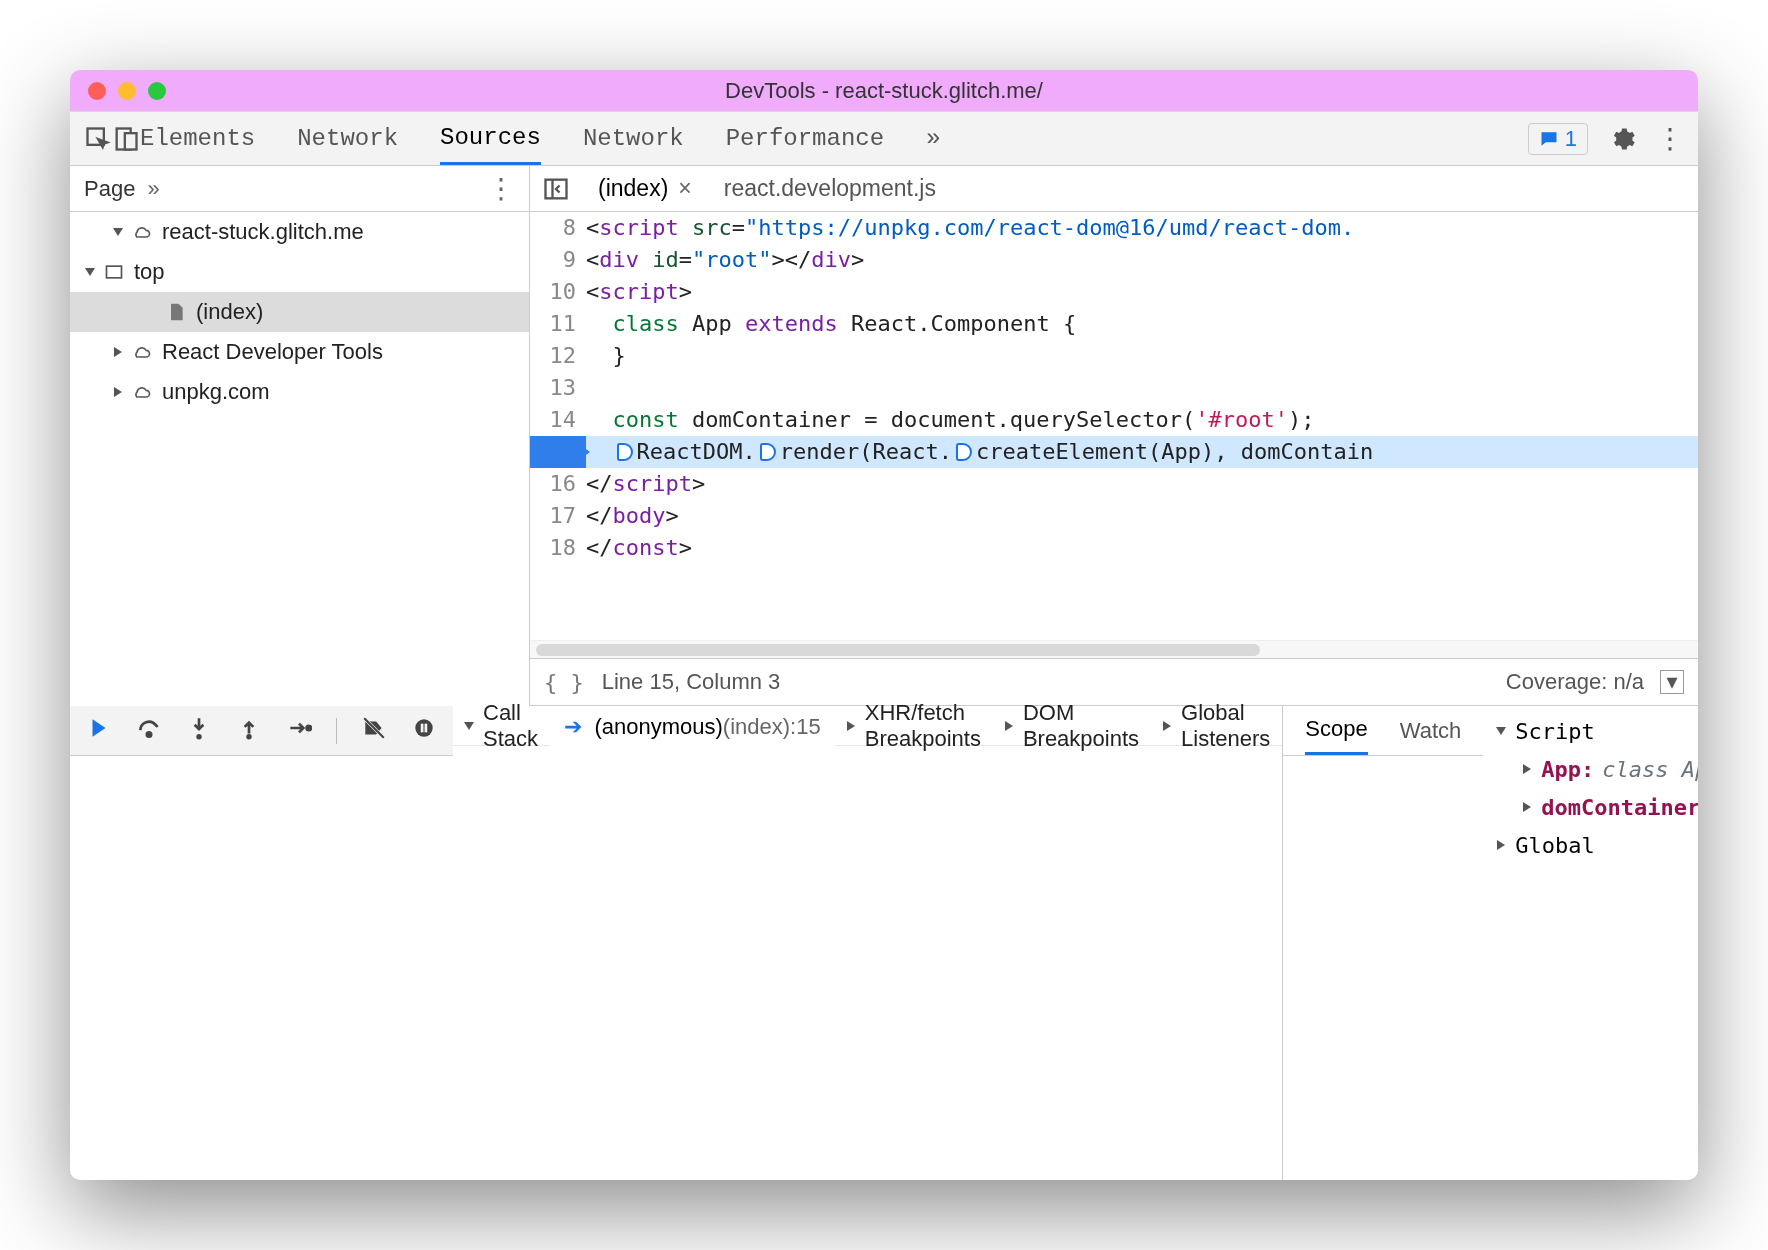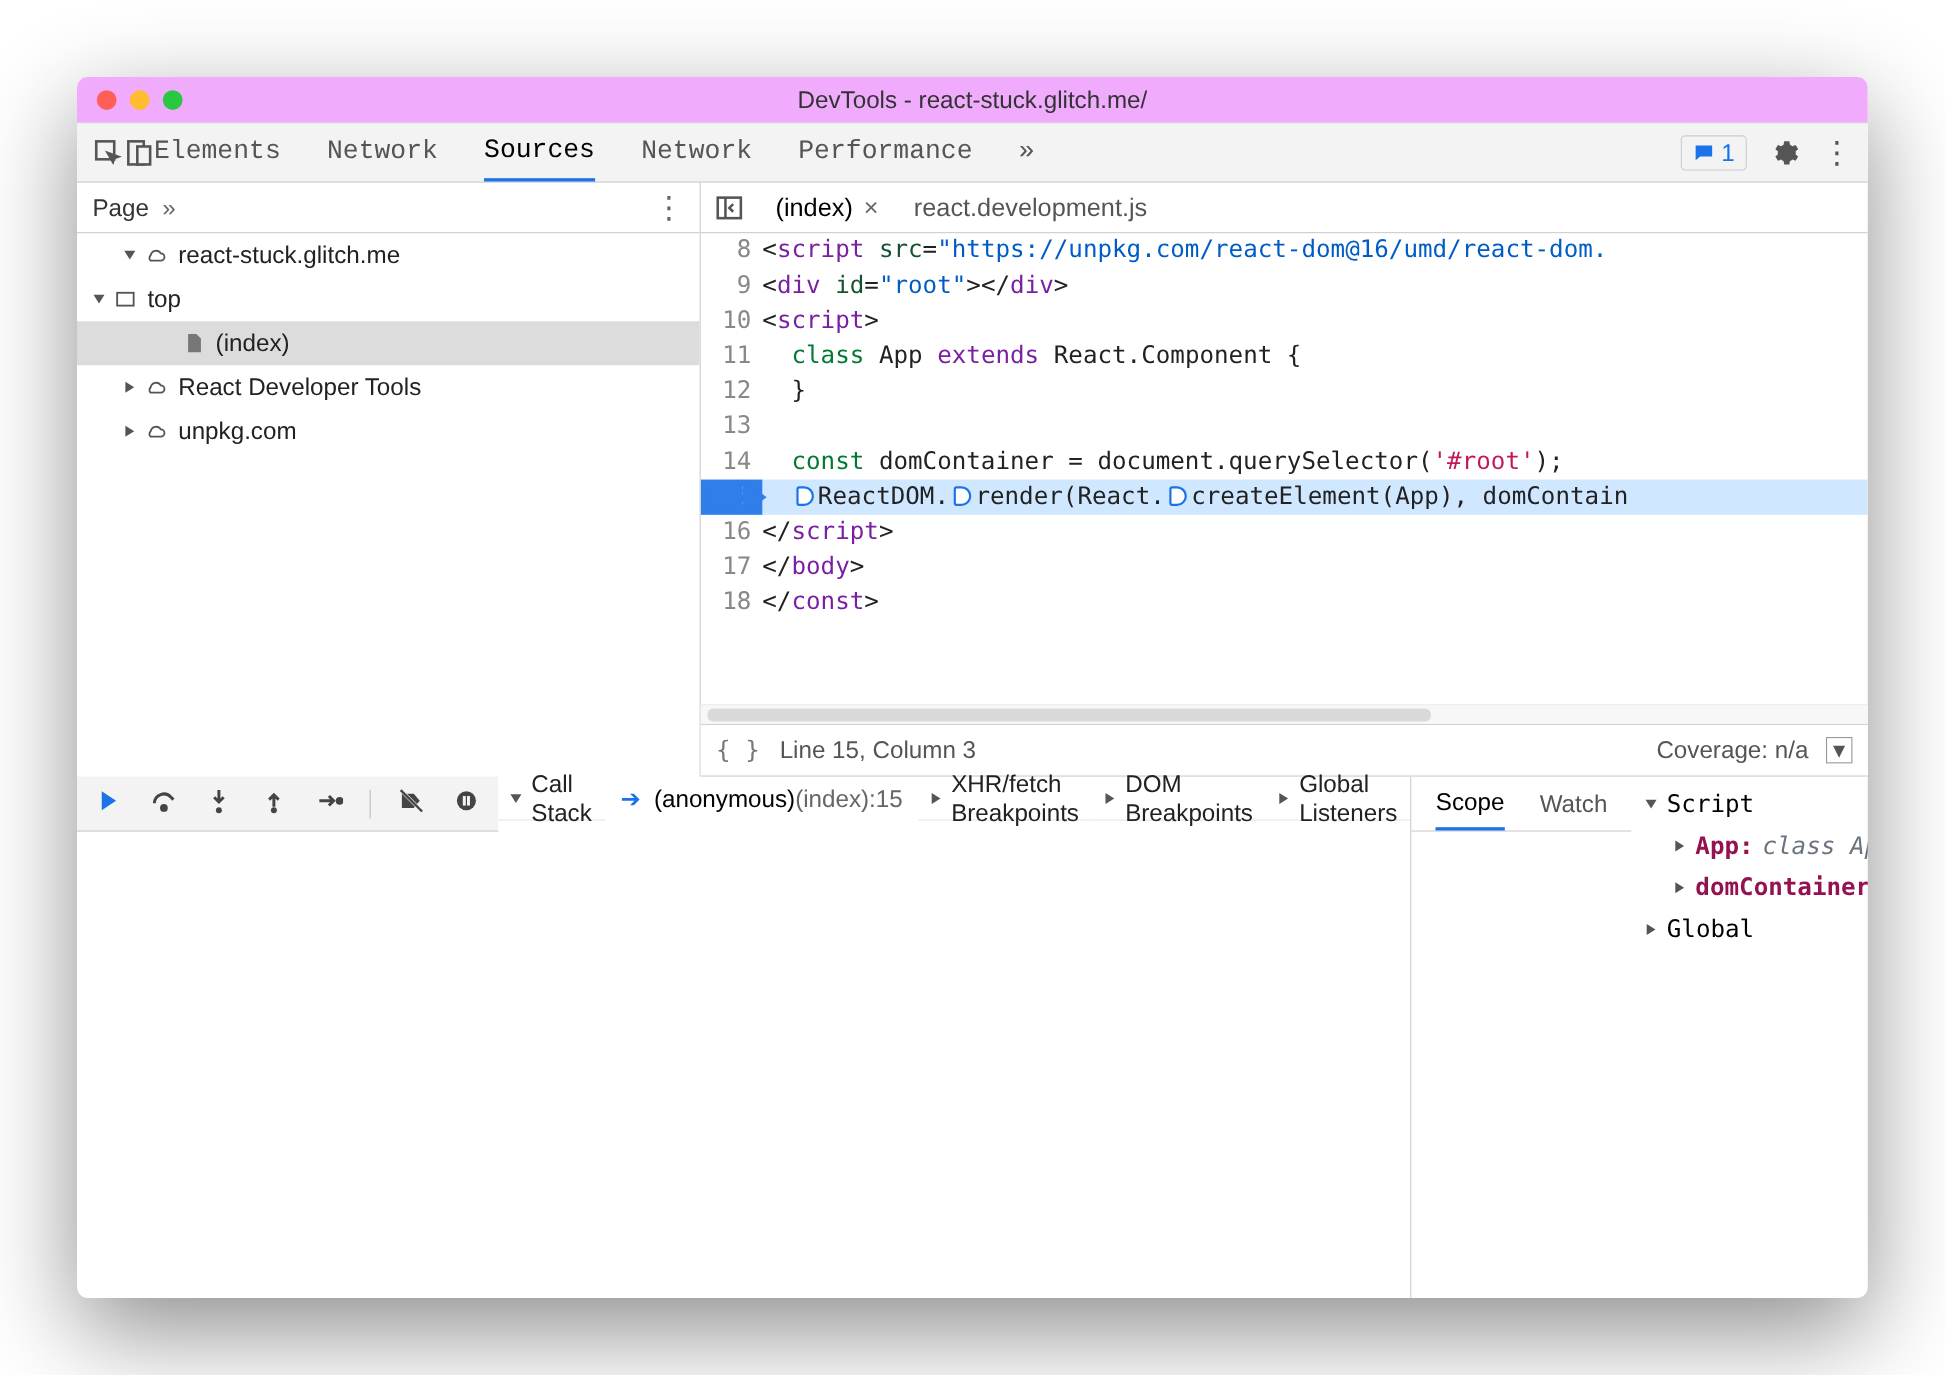--- a/index.html
+++ b/index.html
@@ -13,21 +13,21 @@
 .titletext { position:absolute; left:50%; transform:translateX(-50%); font-size:22px; color:#333; }
 .toolbar { height:54px; background:#f3f3f3; border-bottom:1px solid #ccc; display:flex; align-items:center; padding:0 14px; font-size:24px; color:#444; }
 .toolbar .tabs { display:flex; gap:42px; align-items:center; height:100%;font-family:Liberation Mono, monospace; }
 .tab { color:#555; cursor:pointer; height:100%; display:flex; align-items:center; }
 .tab.active { color:#000; border-bottom:3px solid #1a73e8; }
 .toolbar-right { margin-left:auto; display:flex; align-items:center; gap:20px; }
 .iconbtn { width:28px; height:28px; display:flex; align-items:center; justify-content:center; color:#555; cursor:pointer; }
 .badge { display:flex; align-items:center; gap:6px; border:1px solid #ccc; border-radius:4px; padding:2px 10px; color:#1a73e8; font-size:22px; }
 .main { flex:1; display:flex; flex-direction:column; }
 .row1 { display:flex; height:540px; }
-.sidebar { width:567px; border-right:1px solid #ccc; display:flex; flex-direction:column; }
+.sidebar { width:460px; border-right:1px solid #ccc; display:flex; flex-direction:column; }
 .sidebar-hdr { height:46px; border-bottom:1px solid #ccc; display:flex; align-items:center; padding:0 14px; font-size:22px; color:#333; }
 .sidebar-hdr .chev { margin-left:12px; color:#666; }
 .sidebar-hdr .kebab { margin-left:auto; font-size:28px; color:#666; }
 .tree { flex:1; font-size:22px; color:#222; }
 .tree .node { display:flex; align-items:center; gap:10px; height:40px; padding-left:16px; }
 .tree .sel { background:#dcdcdc; }
 .tri { width:0;height:0;display:inline-block;border-left:8px solid #555;border-top:5px solid transparent;border-bottom:5px solid transparent; }
 .tri.open { transform:rotate(90deg); }
 .fic { width:20px; height:20px; display:inline-block; }
 .editor { flex:1; display:flex; flex-direction:column; }

